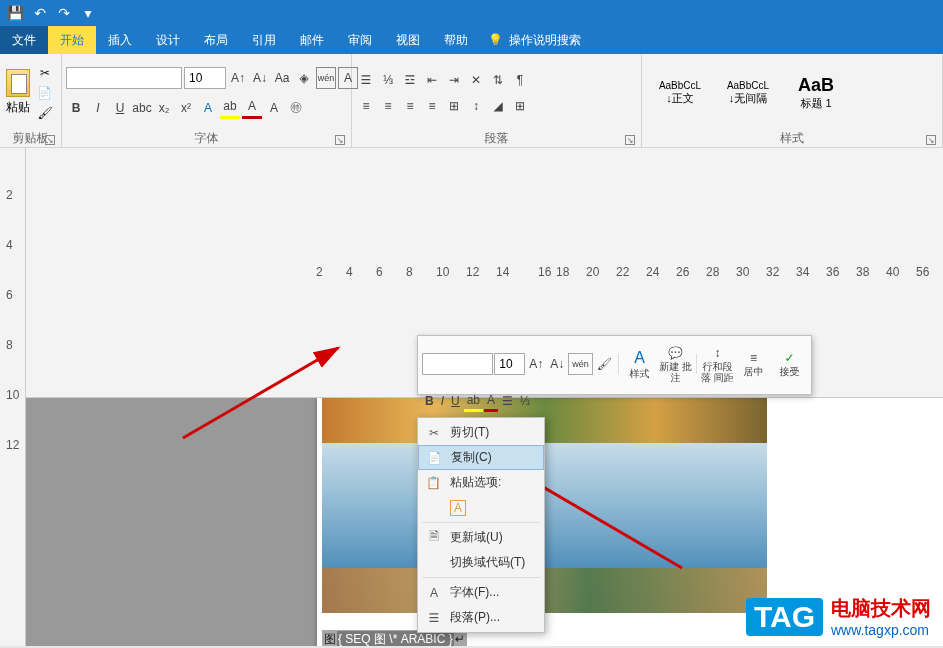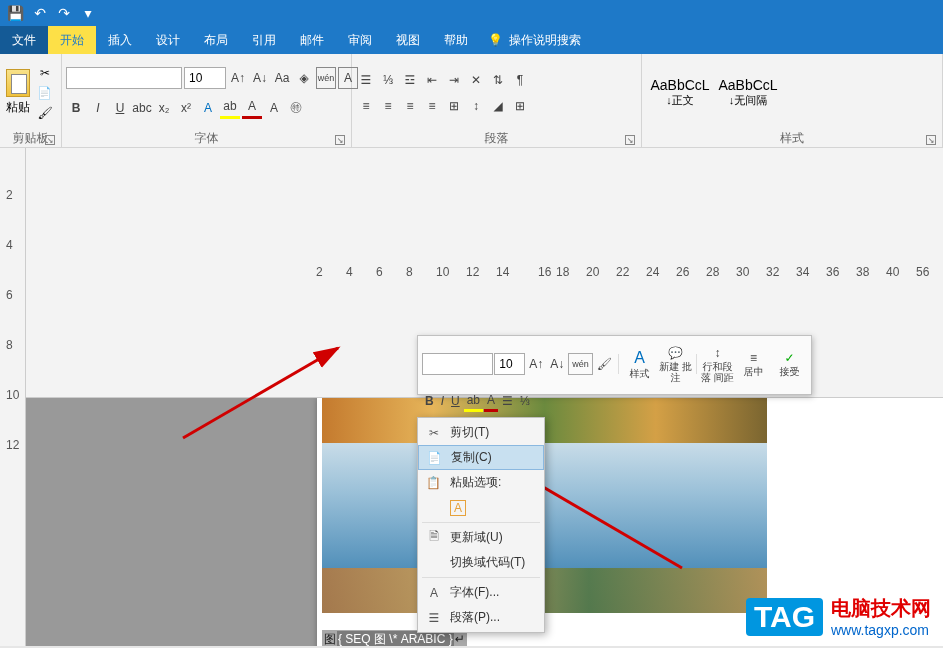--- a/index.html
+++ b/index.html
@@ -26,21 +26,21 @@
 .font-group{width:290px;}
 .font-row{display:flex;gap:2px;align-items:center;}
 .font-row2{margin-top:4px;}
 .combo{border:1px solid #ababab;background:#fff;height:22px;display:flex;align-items:center;padding:0 4px;font-size:12px;}
 .combo.fontname{width:116px;}
 .combo.fontsize{width:42px;}
 .smallbtn{width:20px;height:22px;display:flex;align-items:center;justify-content:center;color:#444;}
 .para-group{width:290px;}
 .styles-group{flex:1;}
 .style-card{width:66px;height:56px;border:1px solid transparent;display:flex;flex-direction:column;align-items:center;justify-content:center;margin:0 1px;cursor:pointer;}
-.style-sample{font-size:14px;}
+.style-sample{font-size:10px;}
 .style-name{font-size:11px;margin-top:0;}
 .ruler-area{display:flex;}
 .vruler{width:26px;background:#f3f3f3;border-right:1px solid #ccc;height:498px;position:relative;font-size:9px;color:#555;}
 .vruler div{position:absolute;left:6px;}
 .hruler{height:18px;background:#f3f3f3;border-bottom:1px solid #ccc;flex:1;display:flex;align-items:center;font-size:9px;color:#555;position:relative;}
 .hruler span{position:absolute;}
 .doc{flex:1;background:#999;height:482px;overflow:hidden;position:relative;}
 .page{position:absolute;left:291px;top:0;width:648px;height:800px;background:#fff;box-shadow:0 0 6px rgba(0,0,0,0.3);}
 .photo1{position:absolute;left:5px;top:0;width:445px;height:215px;background:linear-gradient(180deg,#7db5d6 0%,#5a9cc8 50%,#2e6fa0 100%);overflow:hidden;}
 .trees{position:absolute;top:0;left:0;right:0;height:45px;background:linear-gradient(90deg,#c47a2e,#e6b55a,#6b8a3e,#d4a046,#7a6530);}
@@ -186,20 +186,24 @@
   <div class="group styles-group">
     <div class="group-body">
       <div class="style-card">
         <div class="style-sample">AaBbCcL</div>
         <div class="style-name">↓正文</div>
       </div>
       <div class="style-card">
         <div class="style-sample">AaBbCcL</div>
         <div class="style-name">↓无间隔</div>
       </div>
+      <div class="style-card">
+        <div class="style-sample" style="font-size:18px;font-weight:bold">AaB</div>
+        <div class="style-name">标题 1</div>
+      </div>
     </div>
     <div class="group-label">
         <span>样式</span>
         <span class="launcher">↘</span>
       </div>
   </div>
 </div>
 
 <div class="ruler-area">
   <div class="vruler">

